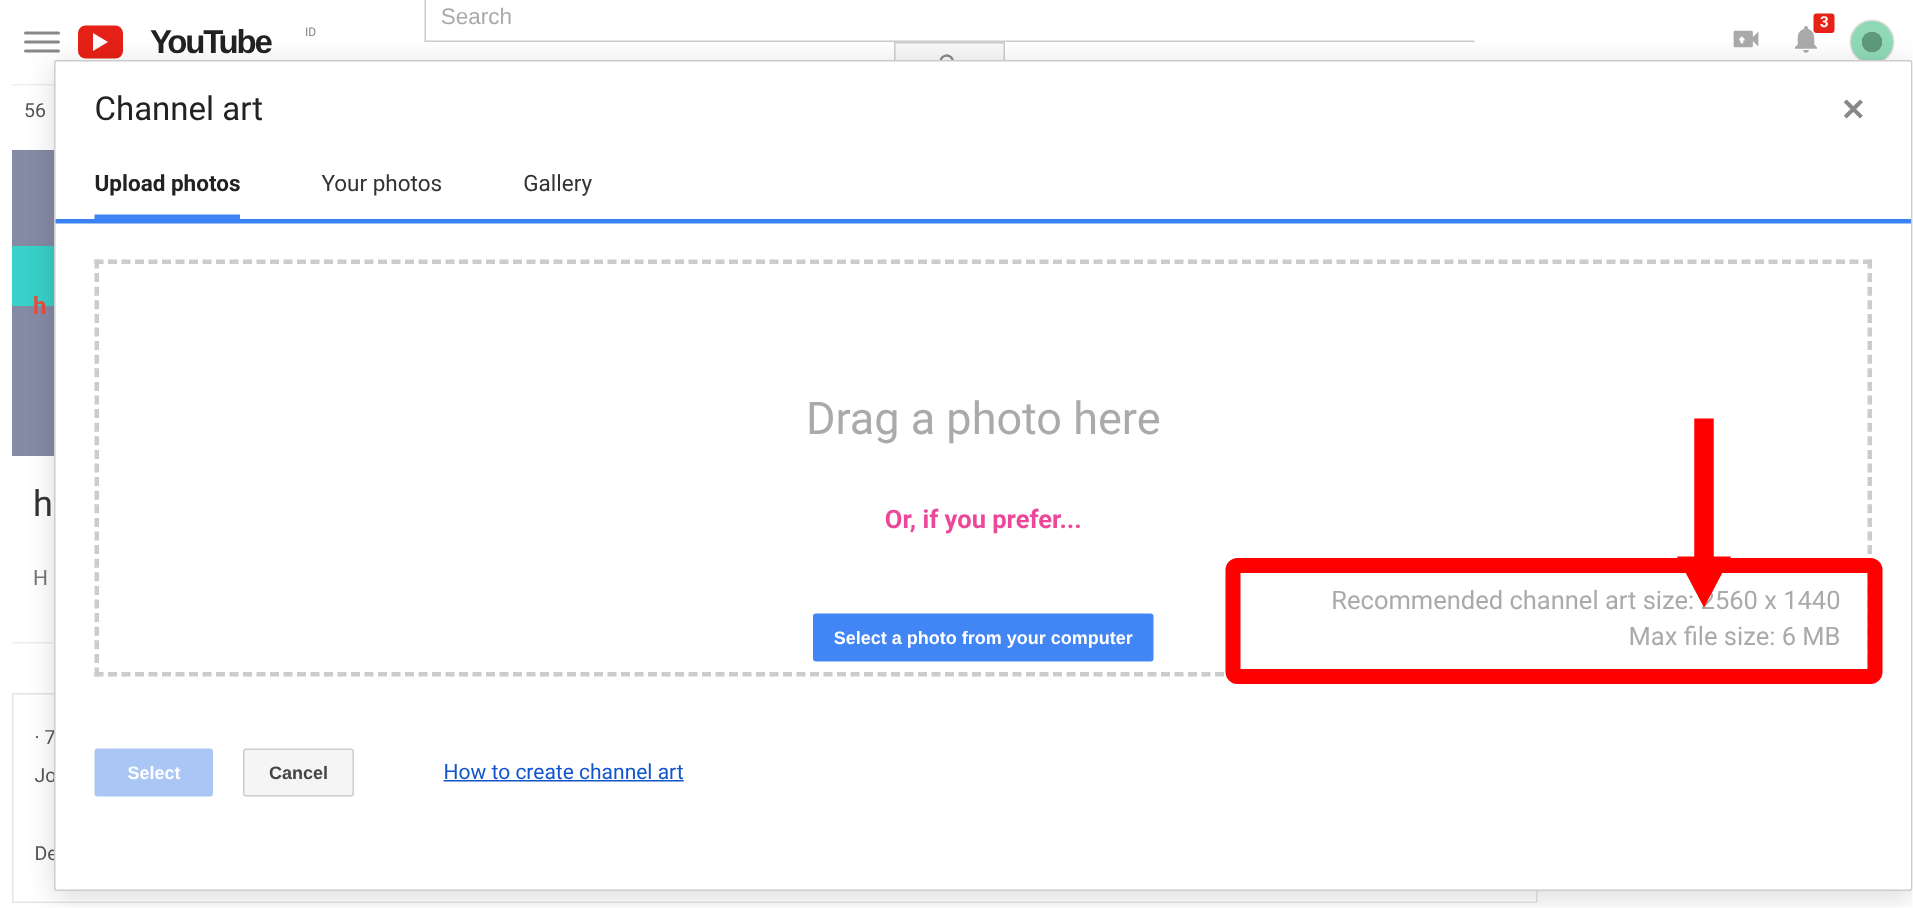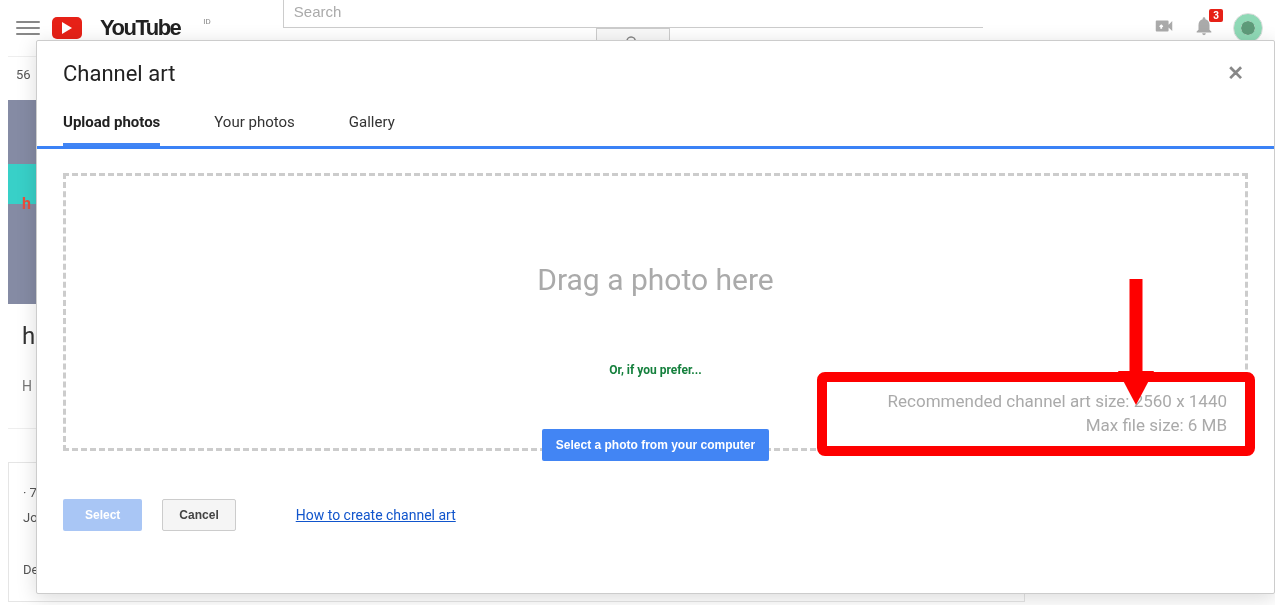--- a/index.html
+++ b/index.html
@@ -103,21 +103,21 @@
     .tab { font-size: 15px; color: #333; padding-bottom: 12px; cursor: pointer; }
     .tab.active { font-weight: bold; border-bottom: 3px solid #4285f4; color: #222; }
     .modal-body { padding: 24px 26px 0 26px; }
     .dropzone {
       border: 3px dashed #ccc;
       height: 278px;
       position: relative;
       display: flex; flex-direction: column; align-items: center; gap: 40px;
     }
     .drag-text { color: #aaa; font-size: 30px; margin-top: 86px; }
-    .or-text { color: #15803d; font-size: 12px; margin-top: 26px; font-weight: bold; }
+    .or-text { color: #ec4899; font-size: 17px; font-weight: bold; }
     .select-file-btn {
       margin-top: 12px; background: #4285f4; color: #fff; border: none; border-radius: 2px;
       padding: 9px 14px; font-size: 12px; font-weight: bold; cursor: pointer;
     }
     .rec-box {
       position: absolute; right: 18px; bottom: 10px;
       text-align: right;
     }
     .rec-line { color: #aaa; font-size: 17px; line-height: 1.4; }
     

